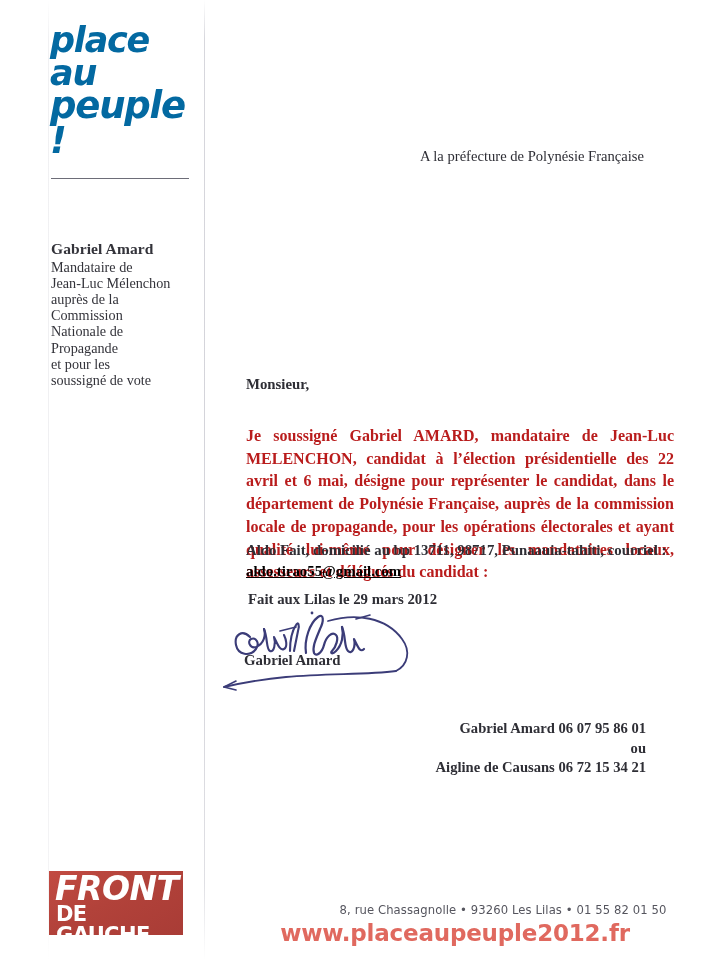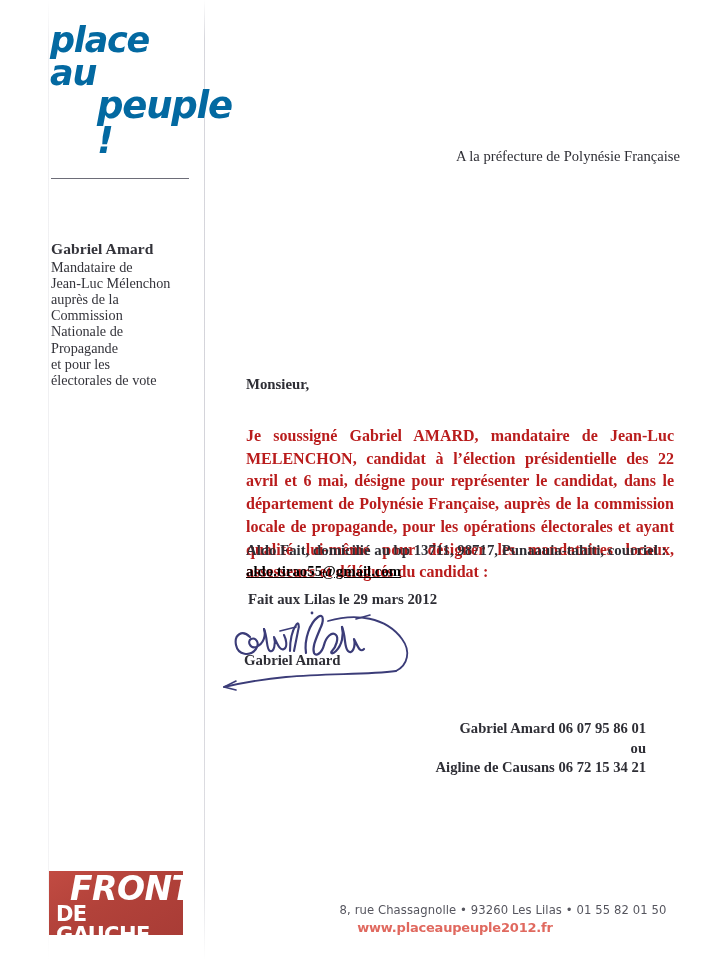--- a/index.html
+++ b/index.html
@@ -55,21 +55,21 @@
     color: #0369a1;
     font-family: "DejaVu Sans", sans-serif;
     font-weight: bold;
     font-style: italic;
     font-size: 35px;
     line-height: 0.93;
     letter-spacing: -1.2px;
   }
   .logo-place .l1 { display: block; }
   .logo-place .l2 { display: block; }
-  .logo-place .l3 { display: block; font-size: 37px; padding-left: 47px; }
+  .logo-place .l3 { display: block; font-size: 37px; }
 
   .sidebar-rule {
     position: absolute;
     left: 51px;
     top: 178px;
     width: 138px;
     height: 1px;
     background: #6d6d78;
   }
 
@@ -96,21 +96,21 @@
     position: absolute;
     left: 49px;
     top: 871px;
     width: 134px;
     height: 64px;
     background: linear-gradient(150deg, #c24b42 0%, #b2423a 45%, #a93c36 100%);
     overflow: hidden;
   }
   .fdg .front {
     position: absolute;
-    left: 21px;
+    left: 6px;
     top: 1px;
     color: #ffffff;
     font-family: "DejaVu Sans", sans-serif;
     font-weight: bold;
     font-style: italic;
     font-size: 33px;
     letter-spacing: -0.5px;
     line-height: 1;
   }
   .fdg .degauche {
@@ -135,21 +135,20 @@
     font-weight: bold;
   }
   .recipient {
     position: absolute;
     left: 204px;
     top: 148px;
     width: 440px;
     text-align: right;
     font-size: 14.6px;
     color: #2e2e35;
-    padding-left: 36px;
   }
   .salutation {
     position: absolute;
     left: 50px;
     top: 376px;
     font-size: 14.8px;
     color: #2e2e35;
   }
   .body-para {
     position: absolute;
@@ -226,21 +225,21 @@
     padding-left: 48px;
   }
   .footer-url {
     position: absolute;
     left: 204px;
     top: 920px;
     width: 502px;
     text-align: center;
     font-family: "DejaVu Sans", sans-serif;
     font-weight: bold;
-    font-size: 13px;
+    font-size: 23px;
     color: #e0695f;
     letter-spacing: -0.2px;
   }
 </style>
 </head>
 <body>
 
 <div id="page">
 
   <div class="scan-fold left-edge"></div>
@@ -258,21 +257,21 @@
 
     <div class="sidebar-block">
       <span class="who">Gabriel Amard</span>
       <span class="role-line">Mandataire de</span>
       <span class="role-line">Jean-Luc Mélenchon</span>
       <span class="role-line">auprès de la</span>
       <span class="role-line">Commission</span>
       <span class="role-line">Nationale de</span>
       <span class="role-line">Propagande</span>
       <span class="role-line">et pour les</span>
-      <span class="role-line">électorales de vote</span>
+      <span class="role-line">soussigné de vote</span>
     </div>
 
     <div class="fdg">
       <span class="front">FRONT</span>
       <span class="degauche">DE GAUCHE</span>
     </div>
 
   </div>
 
   <div class="recipient">A la préfecture de Polynésie Française</div>

